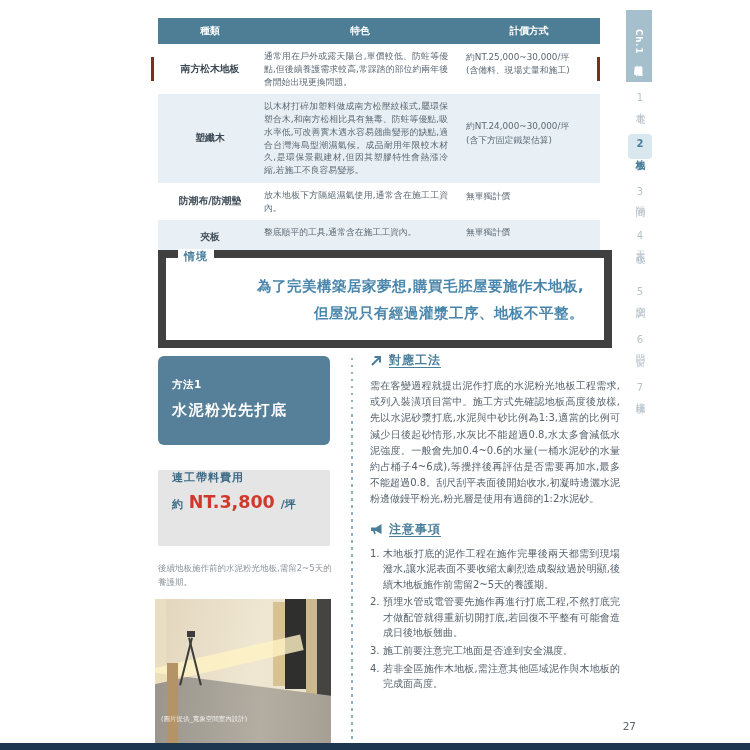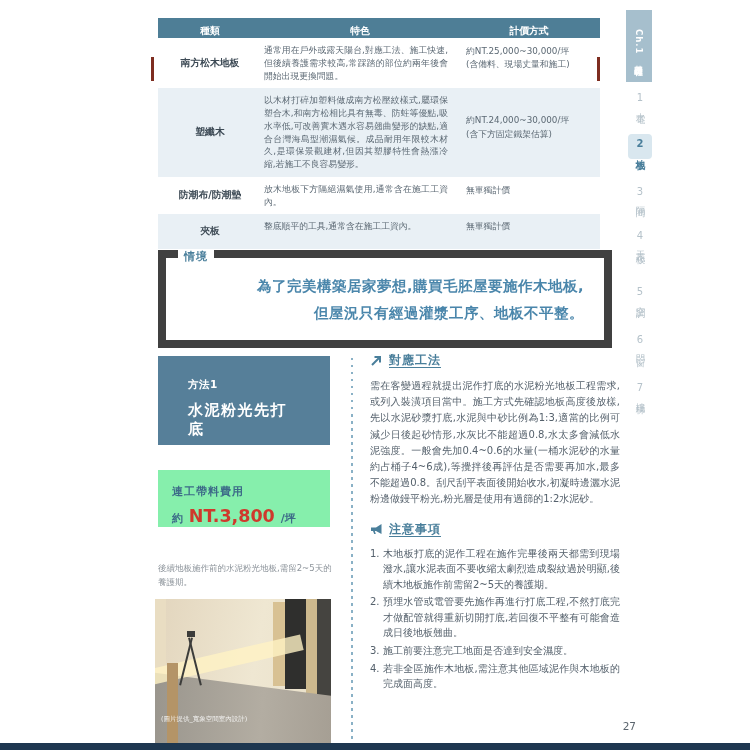--- a/index.html
+++ b/index.html
@@ -3,21 +3,21 @@
 <meta charset="utf-8">
 <style>
   html,body { margin:0; padding:0; background:#ffffff; }
   .page {
     position:relative; width:750px; height:750px; background:#ffffff;
     font-family:"DejaVu Sans", sans-serif; overflow:hidden;
   }
   
   .tbl { position:absolute; left:158px; top:18px; width:442px; font-size:8.8px; }
   .tbl-h { display:flex; background:#4e7e96; color:#fff; font-weight:bold; font-size:9.8px; }
-  .tbl-h > div { padding:7px 0 0; text-align:center; }
+  .tbl-h > div { padding:7px 0 6px; text-align:center; }
   .c1 { width:104px; box-sizing:border-box; }
   .c2 { width:196px; box-sizing:border-box; }
   .c3 { width:142px; box-sizing:border-box; }
   .tbl-r { display:flex; }
   .tbl-r.alt { background:#e9f0f5; }
   .tbl-r .c1 { display:flex; align-items:center; justify-content:center;
                font-weight:bold; color:#3d4a55; font-size:9.8px; text-align:center; padding:4px 2px; }
   .tbl-r .c2 { padding:6px 10px 6px 2px; color:#5c6974; line-height:1.45; text-align:justify; }
   .tbl-r .c3 { padding:6px 4px 16px 8px; color:#5c6974; line-height:1.5;
                display:flex; flex-direction:column; justify-content:center; }
@@ -26,25 +26,25 @@
   .red-mark.r { left:597px; top:57px; }
   
   .scenario { position:absolute; left:158px; top:250px; width:438px; height:82px;
               border:8px solid #404040; background:#fff; }
   .scenario-label { position:absolute; top:-9px; left:12px; background:#fff; padding:0 6px;
                     color:#4a7f9b; font-weight:bold; font-size:11px; letter-spacing:1px; }
   .scenario-text { padding:15px 20px 0; font-size:14.5px; font-weight:bold; color:#4a86ab;
                    line-height:1.85; white-space:pre-line; letter-spacing:0.5px;text-align:right; }
   
   .method { position:absolute; left:158px; top:356px; width:172px; height:89px;
-            background:#567f99; color:#fff; box-sizing:border-box; padding:22px 30px; }
+            background:#567f99; color:#fff; box-sizing:border-box; padding:22px 14px;border-radius:6px; }
   .method-num { font-size:10.5px; font-weight:bold; margin-bottom:9px; letter-spacing:0.5px; }
   .method-title { font-size:15px; font-weight:bold; letter-spacing:1.5px; }
-  .cost { position:absolute; left:158px; top:470px; width:172px; height:57px;
-          background:#86efac; box-sizing:border-box; padding:14px 14px; }
+  .cost { position:absolute; left:158px; top:470px; width:172px; height:76px;
+          background:#e5e5e5; box-sizing:border-box; padding:0 14px; }
   .cost-label { color:#3d6b88; font-weight:bold; font-size:11px; margin-bottom:7px; letter-spacing:1px; }
   .cost-line { color:#3d6b88; font-weight:bold; font-size:11px; }
   .cost-amount { color:#cf392c; font-size:17.5px; font-weight:bold; margin:0 2px; }
   .caption { position:absolute; left:158px; top:562px; width:180px; font-size:8.5px;
              color:#8d949b; line-height:1.6; }
   
   .photo { position:absolute; left:155px; top:599px; width:176px; height:145px; overflow:hidden;
            background:linear-gradient(100deg,#e2d5bd 0%,#efe7d2 55%,#e8dfc8 100%); }
   .ph-floor { position:absolute; left:-5%; bottom:-2%; width:110%; height:72%;
               background:linear-gradient(95deg,#97938b,#b3ada2 60%,#a49d92);
@@ -98,21 +98,21 @@
 <div class="page">
 
   <div class="tbl">
     <div class="tbl-h">
       <div class="c1">種類</div>
       <div class="c2">特色</div>
       <div class="c3">計價方式</div>
     </div>
     <div class="tbl-r">
       <div class="c1">南方松木地板</div>
-      <div class="c2">通常用在戶外或露天陽台,對應工法、施工快速,但後續養護需求較高,常踩踏的部位約兩年後會開始出現更換問題。</div>
+      <div class="c2">通常用在戶外或露天陽台,單價較低、防蛀等優點,但後續養護需求較高,常踩踏的部位約兩年後會開始出現更換問題。</div>
       <div class="c3">
         <span>約NT.25,000~30,000/坪</span>
         <span>(含備料、現場丈量和施工)</span>
       </div>
     </div>
     <div class="tbl-r alt">
       <div class="c1">塑纖木</div>
       <div class="c2">以木材打碎加塑料做成南方松壓紋樣式,屬環保塑合木,和南方松相比具有無毒、防蛀等優點,吸水率低,可改善實木遇水容易翹曲變形的缺點,適合台灣海島型潮濕氣候。成品耐用年限較木材久,是環保景觀建材,但因其塑膠特性會熱漲冷縮,若施工不良容易變形。</div>
       <div class="c3">
         <span>約NT.24,000~30,000/坪</span>

